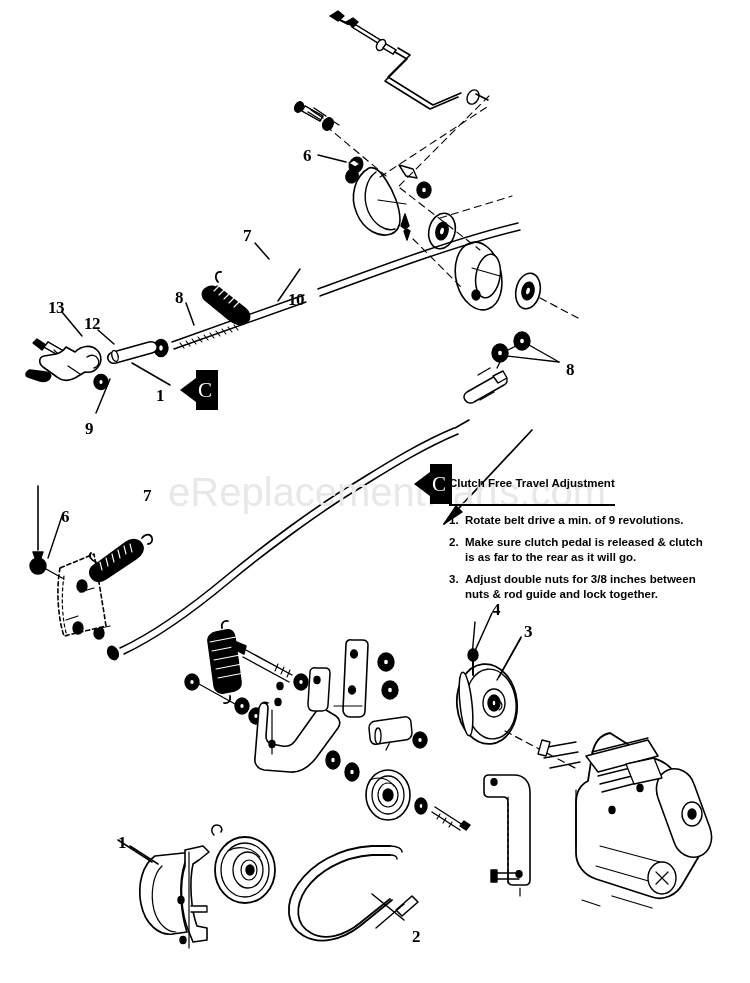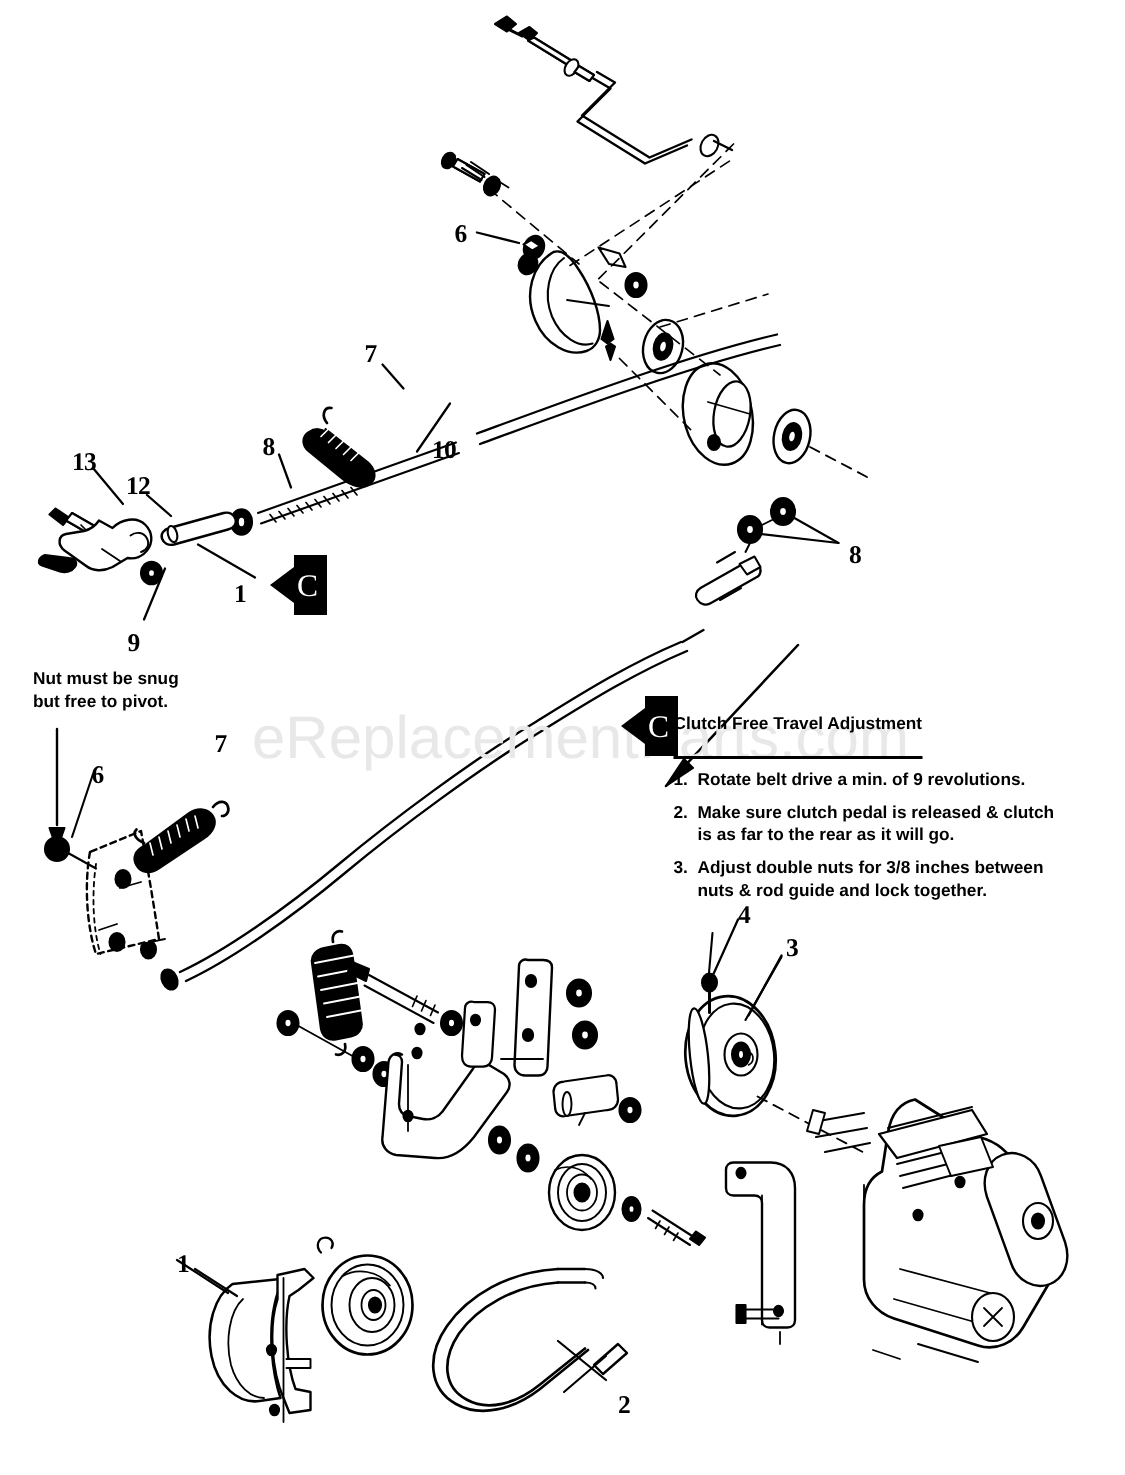--- a/index.html
+++ b/index.html
@@ -479,22 +479,20 @@
       <text x="27" y="29" fill="#ffffff" font-family="Liberation Serif, serif" font-size="21" text-anchor="middle">C</text>
     </svg>
   </div>
   <div class="cmark" style="left:412px;top:462px;">
     <svg viewBox="0 0 44 44" width="44" height="44">
       <path d="M18 2 L40 2 L40 42 L18 42 L18 34 L2 22 L18 10 Z" fill="#000"></path>
       <text x="27" y="29" fill="#ffffff" font-family="Liberation Serif, serif" font-size="21" text-anchor="middle">C</text>
     </svg>
   </div>
 
-  <div class="note" id="nut-note">Nut must be snug
-but free to pivot.</div>
 
   <div id="clutch-panel">
     <div id="clutch-title">Clutch Free Travel Adjustment</div>
 
     <div class="step">
       <span class="step-num">1.</span>
       <span class="step-txt">Rotate belt drive a min. of 9 revolutions.</span>
     </div>
     <div class="step">
       <span class="step-num">2.</span>

